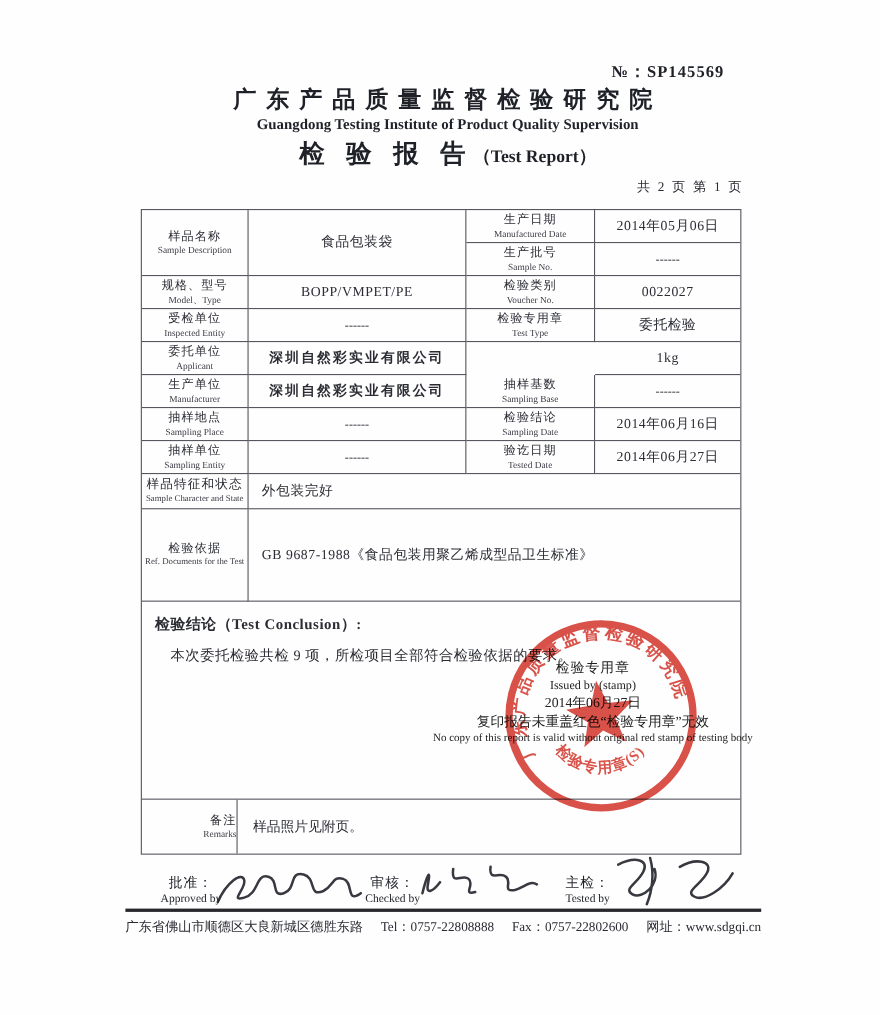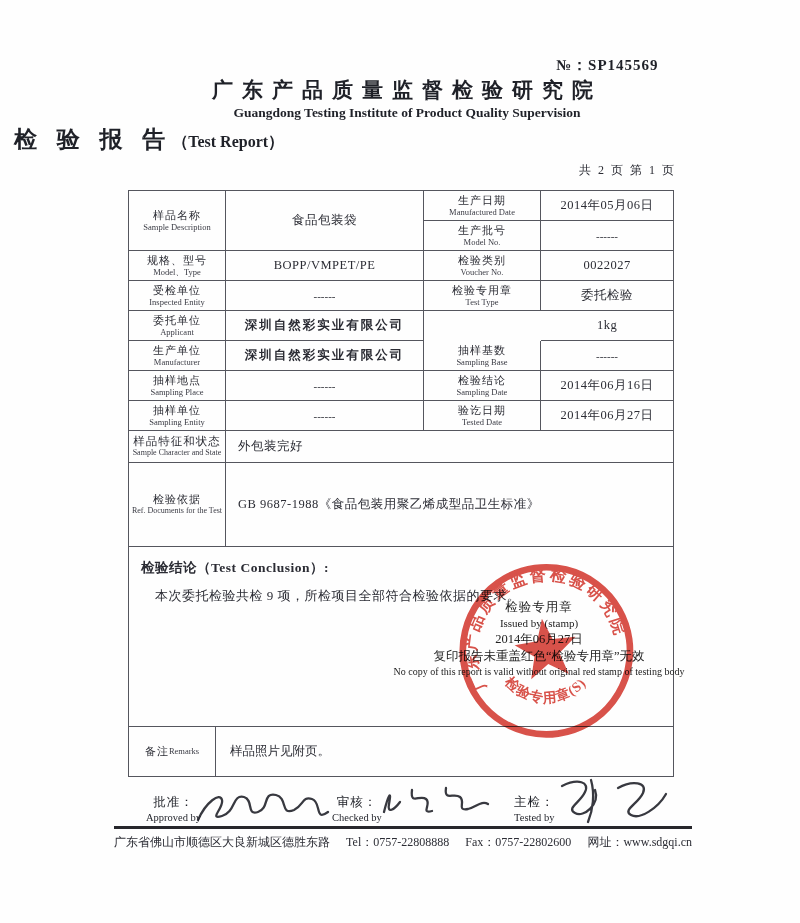--- a/index.html
+++ b/index.html
@@ -5,21 +5,21 @@
   html,body{margin:0;padding:0;background:#e8e8e8;}
   .page{position:relative;width:800px;height:923px;margin:0 auto;background:#fefefe;
         font-family:"Liberation Serif","DejaVu Serif",serif;color:#2b2c34;overflow:hidden;}
 
   
   .no-line{position:absolute;top:56px;left:556px;font-size:15px;font-weight:bold;letter-spacing:1px;color:#1f2128;}
   .inst-cn{position:absolute;top:76px;left:0;width:100%;text-align:center;padding-left:14px;box-sizing:border-box;
            font-size:21px;font-weight:bold;letter-spacing:9px;color:#1f2128;}
   .inst-en{position:absolute;top:105px;left:0;width:100%;text-align:center;padding-left:14px;box-sizing:border-box;
            font-size:13.5px;font-weight:bold;color:#1f2128;}
-  .rep-title{position:absolute;top:124px;left:0;width:100%;padding-left:14px;box-sizing:border-box;
+  .rep-title{position:absolute;top:124px;left:0;width:100%;text-align:center;padding-left:14px;box-sizing:border-box;
            font-weight:bold;color:#1f2128;}
   .rep-title .cn{font-size:23px;letter-spacing:7px;}
   .rep-title .en{font-size:16px;letter-spacing:0;}
   .pagination{position:absolute;top:162px;right:124px;font-size:12px;letter-spacing:2px;color:#2b2c34;}
 
   
   .tbl{position:absolute;left:128px;top:190px;width:546px;border:1px solid #55565e;box-sizing:border-box;}
   .grid{display:grid;grid-template-columns:97px 198px 117px 1fr;
         grid-template-rows:30px 30px 30px 30px 30px 30px 30px 30px 32px 84px;}
   .cell{border-right:1px solid #55565e;border-bottom:1px solid #55565e;
@@ -40,21 +40,21 @@
   .seal-text .l1{font-size:12.5px;letter-spacing:1px;}
   .seal-text .l2{font-size:11px;}
   .seal-text .l3{font-size:12.5px;margin-bottom:1px;}
   .seal-text .l4{font-size:12.5px;}
   .seal-text .l5{font-size:10px;white-space:nowrap;}
   .stamp{position:absolute;left:322px;top:6px;width:190px;height:190px;
          transform:rotate(-8deg);opacity:.8;mix-blend-mode:multiply;pointer-events:none;}
 
   
   .remarks{display:flex;height:49px;}
-  .rem-lab{width:87px;border-right:1px solid #55565e;display:flex;justify-content:center;align-items:center;box-sizing:border-box;}
+  .rem-lab{width:87px;border-right:1px solid #55565e;display:flex;flex-direction:column;justify-content:center;align-items:flex-end;box-sizing:border-box;}
   .rem-val{flex:1;display:flex;align-items:center;padding-left:14px;font-size:12.5px;}
 
   
   .sig-label{position:absolute;text-align:center;color:#1f2128;}
   .sig-label .cn{display:block;font-size:12.5px;letter-spacing:1px;}
   .sig-label .en{display:block;font-size:10.5px;margin-top:1px;}
   .sig-svg{position:absolute;}
 
   
   .foot-rule{position:absolute;left:114px;top:826px;width:578px;height:2.5px;background:#27272c;}
@@ -82,21 +82,21 @@
         <span class="en-l">Sample Description</span>
       </div>
       <div class="cell val" style="grid-area:1/2/3/3">食品包装袋</div>
       <div class="cell" style="grid-area:1/3/2/4">
         <span class="cn-l">生产日期</span>
         <span class="en-l">Manufactured Date</span>
       </div>
       <div class="cell val ce" style="grid-area:1/4/2/5">2014年05月06日</div>
       <div class="cell" style="grid-area:2/3/3/4">
         <span class="cn-l">生产批号</span>
-        <span class="en-l">Model No.</span>
+        <span class="en-l">Sample No.</span>
       </div>
       <div class="cell val ce dash" style="grid-area:2/4/3/5">------</div>
 
       <div class="cell" style="grid-area:3/1/4/2">
         <span class="cn-l">规格、型号</span>
         <span class="en-l">Model、Type</span>
       </div>
       <div class="cell val" style="grid-area:3/2/4/3">BOPP/VMPET/PE</div>
       <div class="cell" style="grid-area:3/3/4/4">
         <span class="cn-l">检验类别</span>

